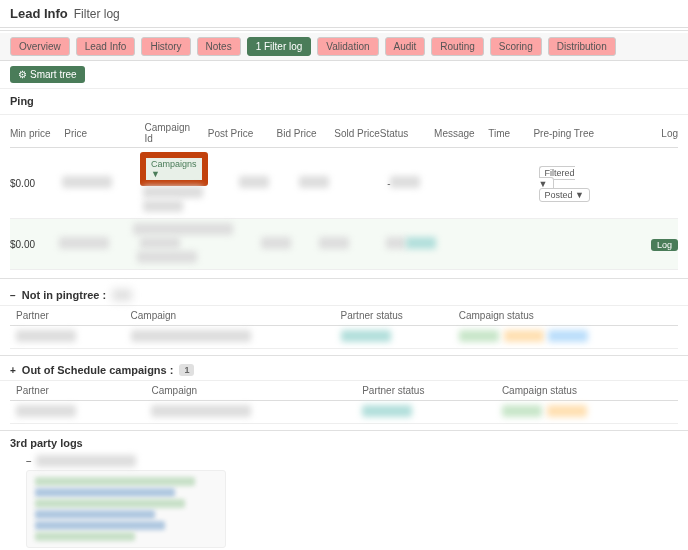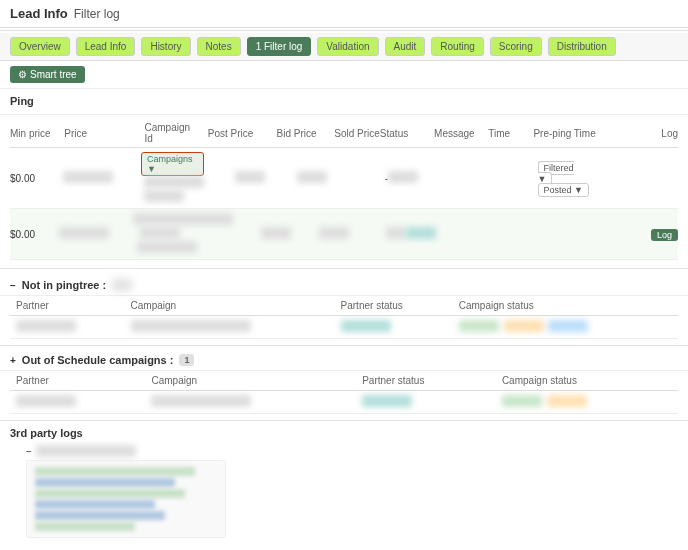--- a/index.html
+++ b/index.html
@@ -3,21 +3,21 @@
   <meta charset="utf-8">
   <style>
     * { box-sizing: border-box; margin: 0; padding: 0; }
     body { font-family: Arial, sans-serif; font-size: 11px; color: #333; background: #fff; }
     
     .top-bar { padding: 6px 10px; border-bottom: 1px solid #ddd; display: flex; align-items: center; gap: 6px; }
     .top-bar-title { font-size: 13px; font-weight: bold; }
     .top-bar-sub { font-size: 12px; color: #555; }
     
     .tab-bar { padding: 4px 10px; background: #f7f7f7; border-bottom: 1px solid #ddd; display: flex; align-items: center; gap: 6px; flex-wrap: wrap; }
-    .tab-item { padding: 3px 8px; border: 1px solid #ccc; border-radius: 3px; background: #bef264; color: #555; font-size: 10px; cursor: pointer; }
+    .tab-item { padding: 3px 8px; border: 1px solid #ccc; border-radius: 3px; background: #fca5a5; color: #555; font-size: 10px; cursor: pointer; }
     .tab-item.active { background: #4a7c59; color: #fff; border-color: #4a7c59; }
     
     .smart-tree-bar { padding: 5px 10px; display: flex; align-items: center; gap: 8px; border-bottom: 1px solid #eee; }
     .smart-tree-btn { background: #4a7c59; color: #fff; border: none; border-radius: 3px; padding: 3px 8px; font-size: 10px; cursor: pointer; display: flex; align-items: center; gap: 3px; }
     
     .ping-tree-section { padding: 6px 10px 4px; border-bottom: 1px solid #eee; }
     .ping-tree-row { display: flex; align-items: center; gap: 6px; margin-bottom: 3px; }
     .ping-tree-label { font-size: 11px; font-weight: bold; }
     .blurred-box { display: inline-block; width: 80px; height: 14px; background: #ddd; border-radius: 2px; filter: blur(3px); }
     .blurred-box-sm { display: inline-block; width: 50px; height: 12px; background: #ddd; border-radius: 2px; filter: blur(3px); }
@@ -30,21 +30,21 @@
     .col-postprice { width: 70px; text-align: right; }
     .col-bidprice { width: 70px; text-align: right; }
     .col-soldprice { width: 70px; text-align: right; }
     .col-status { width: 60px; }
     .col-message { width: 60px; }
     .col-time { width: 50px; }
     .col-prepingtime { width: 80px; }
     .col-log { width: 80px; text-align: right; }
     
     .table-data-row { display: flex; align-items: center; padding: 4px 0; border-bottom: 1px solid #eee; font-size: 10px; }
-    .campaigns-badge { background: #e8f0e8; border: 1px solid #c2410c; border-radius: 3px; padding: 1px 5px; font-size: 9px; color: #4a7c59; display: inline-flex; align-items: center; gap: 2px; }
+    .campaigns-badge { background: #e8f0e8; border: 6px solid #c2410c; border-radius: 3px; padding: 1px 5px; font-size: 9px; color: #4a7c59; display: inline-flex; align-items: center; gap: 2px; }
     .filtered-badge { background: #fff; border: 1px solid #ccc; border-radius: 3px; padding: 1px 5px; font-size: 9px; color: #555; margin-right: 20px; }
     .posted-badge { background: #fff; border: 1px solid #ccc; border-radius: 3px; padding: 1px 5px; font-size: 9px; color: #555; margin-right: 4px; }
     .log-badge { background: #4a7c59; color: #fff; border-radius: 3px; padding: 1px 6px; font-size: 9px; }
     
     .section-header { display: flex; align-items: center; gap: 6px; padding: 6px 10px 4px; font-size: 11px; font-weight: bold; border-bottom: 1px solid #eee; }
     .section-toggle { cursor: pointer; font-size: 10px; }
     
     .partners-table { width: 100%; border-collapse: collapse; margin: 0 10px; width: calc(100% - 20px); }
     .partners-table th { text-align: left; padding: 4px 6px; font-size: 10px; color: #666; border-bottom: 1px solid #ddd; font-weight: normal; }
     .partners-table td { padding: 4px 6px; font-size: 10px; border-bottom: 1px solid #eee; }
@@ -102,21 +102,21 @@
   <div class="table-header-row">
     <div class="col-minprice">Min price</div>
     <div class="col-date">Price</div>
     <div class="col-campaign">Campaign Id</div>
     <div class="col-postprice">Post Price</div>
     <div class="col-bidprice">Bid Price</div>
     <div class="col-soldprice">Sold Price</div>
     <div class="col-status">Status</div>
     <div class="col-message">Message</div>
     <div class="col-time">Time</div>
-    <div class="col-prepingtime">Pre-ping Time</div>
+    <div class="col-prepingtime">Pre-ping Tree</div>
     <div class="col-log">Log</div>
   </div>
 
   <div class="table-data-row">
     <div class="col-minprice">$0.00</div>
     <div class="col-date"><span class="blurred-box-sm"></span></div>
     <div class="col-campaign">
       <span class="campaigns-badge">Campaigns ▼</span>
       &nbsp;<span class="blurred-box-sm" style="width:60px"></span>
       &nbsp;<span class="blurred-box-sm" style="width:40px"></span>

